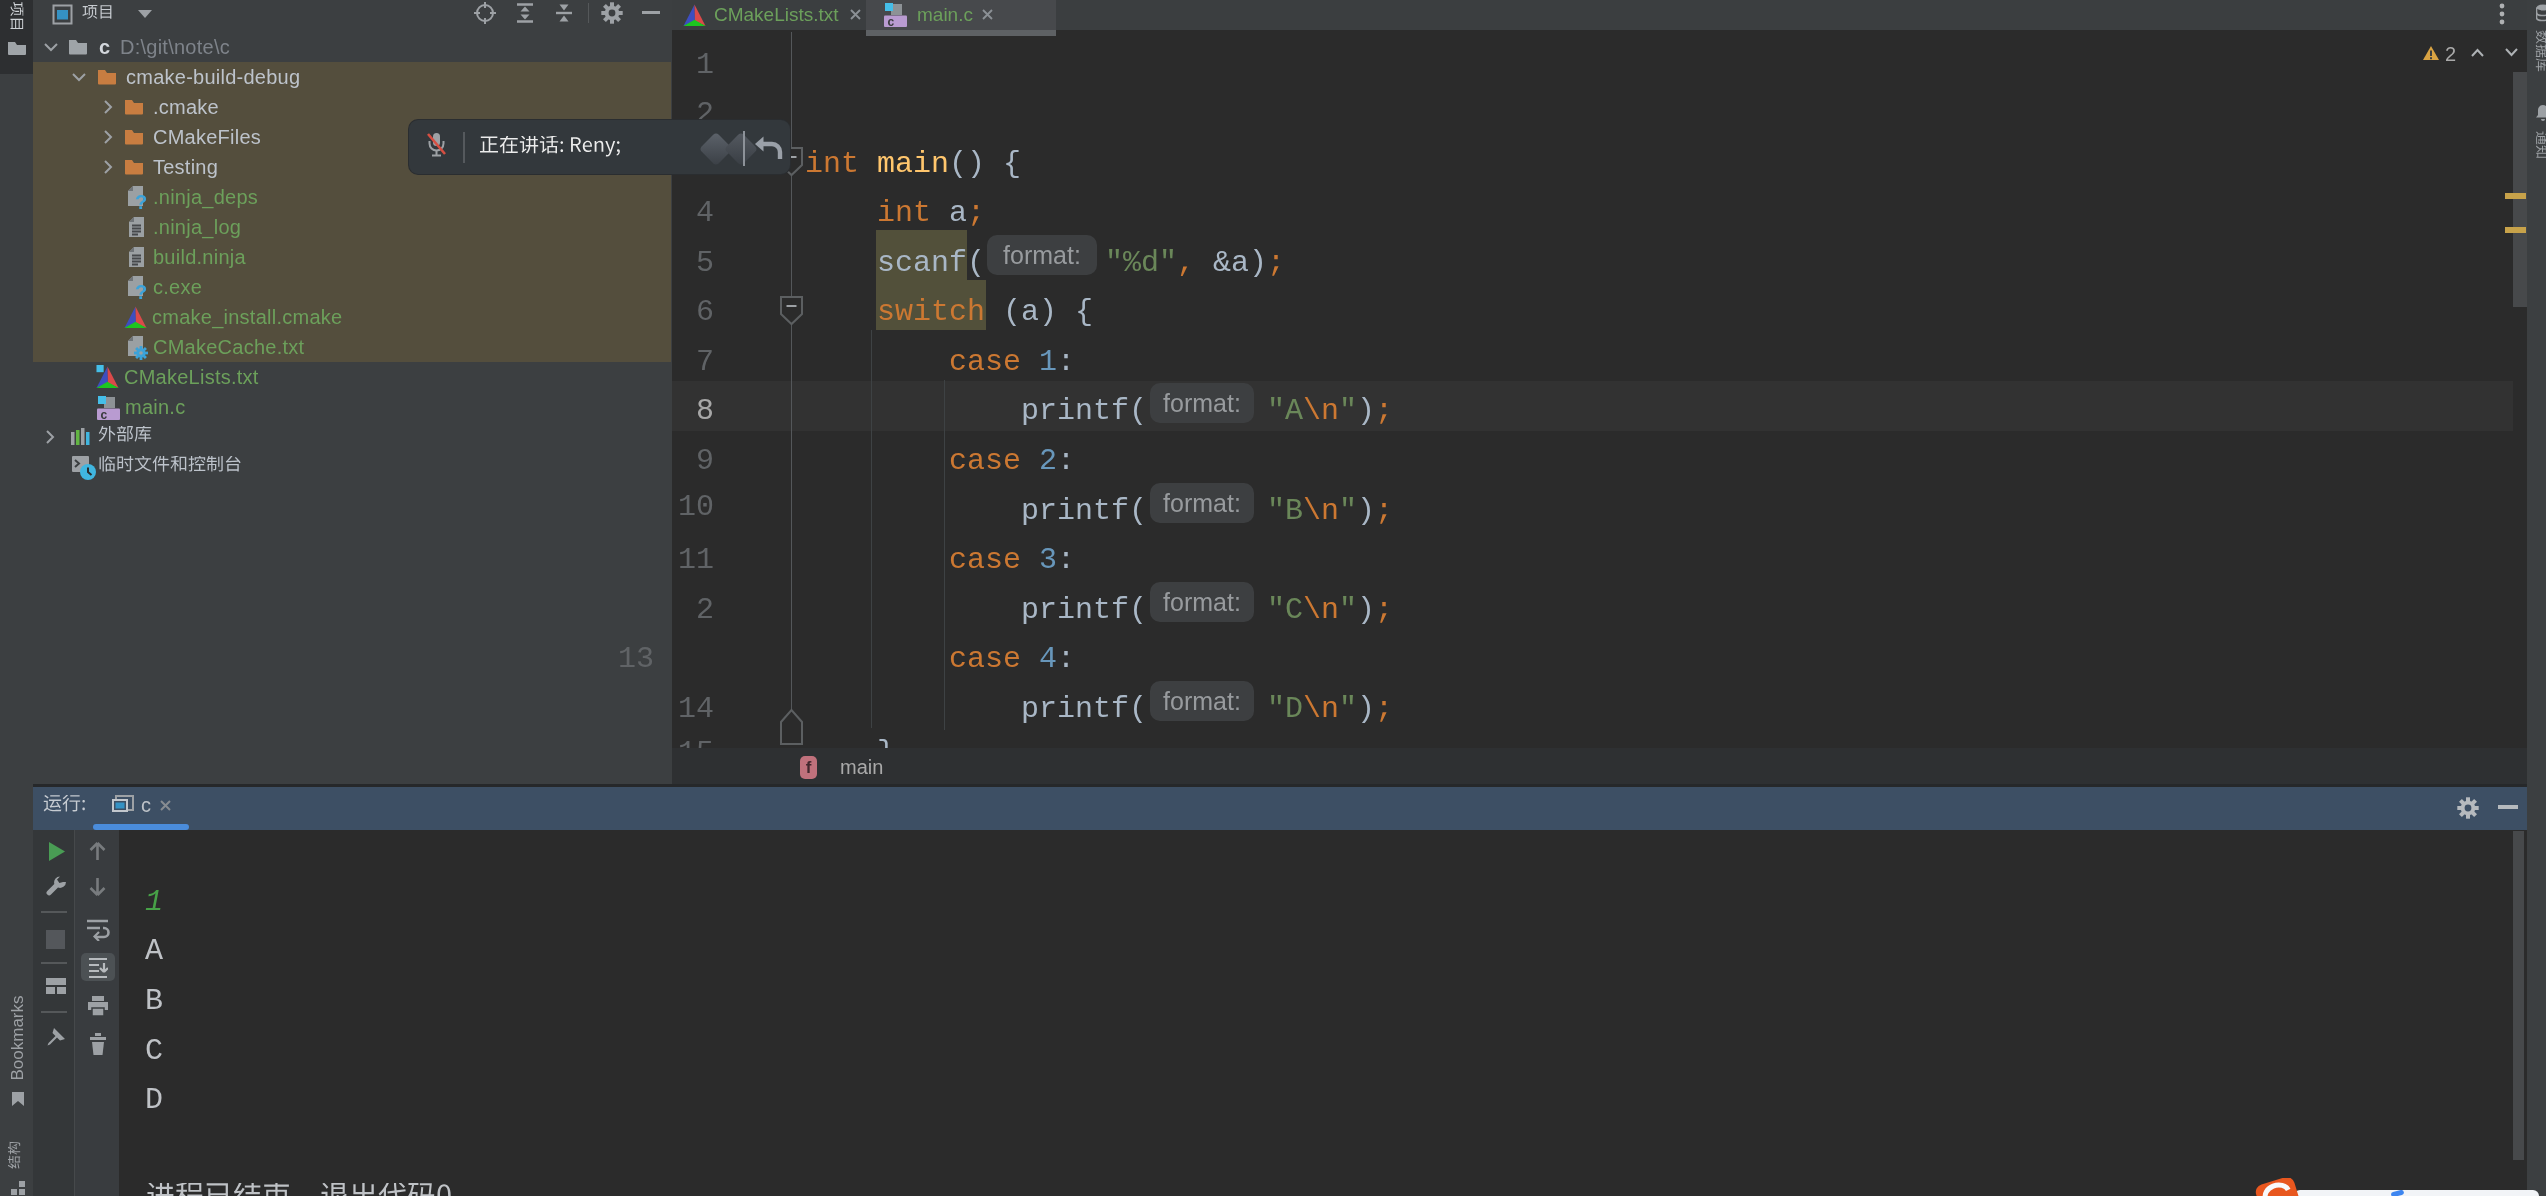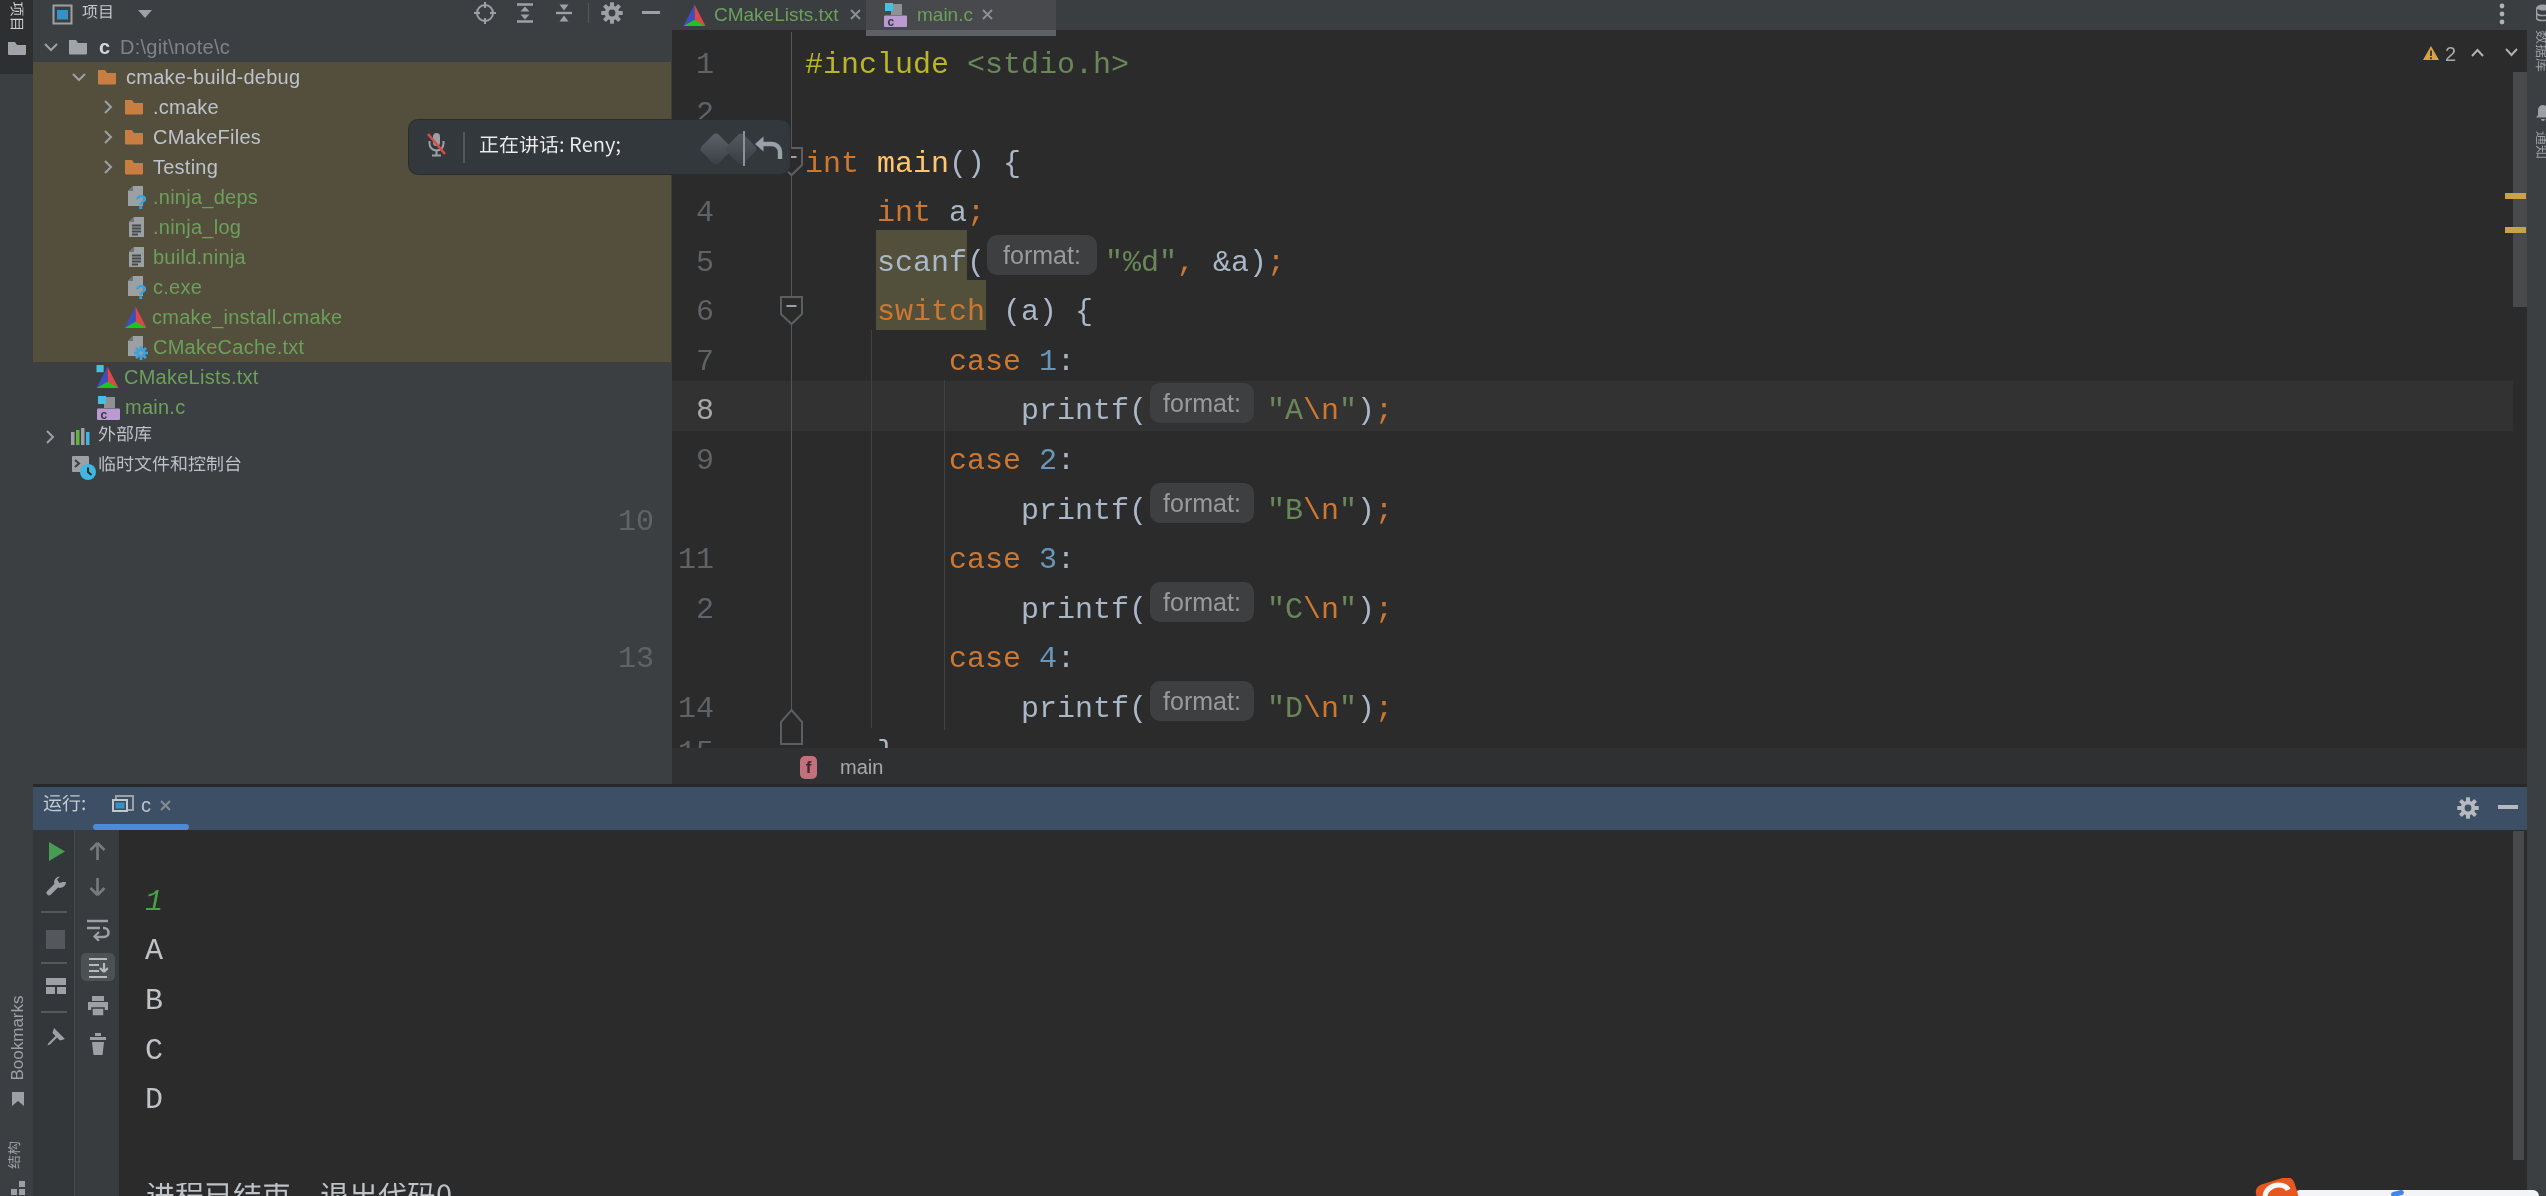--- a/index.html
+++ b/index.html
@@ -256,40 +256,39 @@
 <div class="a" style="left:672px;top:381px;width:1841px;height:50px;background:#323232"></div>
 <div class="a mono" style="left:618px;top:40px;width:96px;text-align:right;color:#606366">1</div>
 <div class="a mono" style="left:618px;top:89px;width:96px;text-align:right;color:#606366">2</div>
 <div class="a mono" style="left:618px;top:139px;width:96px;text-align:right;color:#606366">3</div>
 <div class="a mono" style="left:618px;top:188px;width:96px;text-align:right;color:#606366">4</div>
 <div class="a mono" style="left:618px;top:238px;width:96px;text-align:right;color:#606366">5</div>
 <div class="a mono" style="left:618px;top:287px;width:96px;text-align:right;color:#606366">6</div>
 <div class="a mono" style="left:618px;top:337px;width:96px;text-align:right;color:#606366">7</div>
 <div class="a mono" style="left:618px;top:386px;width:96px;text-align:right;color:#a7a7a7">8</div>
 <div class="a mono" style="left:618px;top:436px;width:96px;text-align:right;color:#606366">9</div>
-<div class="a mono" style="left:618px;top:497px;width:96px;text-align:left;color:#606366">10</div>
+<div class="a mono" style="left:618px;top:482px;width:96px;text-align:right;color:#606366">10</div>
 <div class="a mono" style="left:618px;top:535px;width:96px;text-align:right;color:#606366">11</div>
 <div class="a mono" style="left:618px;top:585px;width:96px;text-align:right;color:#606366">2</div>
 <div class="a mono" style="left:618px;top:634px;width:96px;text-align:left;color:#606366">13</div>
 <div class="a mono" style="left:618px;top:684px;width:96px;text-align:right;color:#606366">14</div>
 <div class="a" style="left:791px;top:32px;width:1px;height:682px;background:#54575a"></div>
 <svg class="a" style="left:779px;top:146px" width="26" height="32">
       <path d="M2 2 h21 v17 l-10.5 10 l-10.5 -10 z" fill="#2b2b2b" stroke="#5c5f61" stroke-width="2"></path>
       <path d="M7.5 11 h10" stroke="#9da1a5" stroke-width="2"></path>
     </svg>
 <svg class="a" style="left:779px;top:295px" width="26" height="32">
       <path d="M2 2 h21 v17 l-10.5 10 l-10.5 -10 z" fill="#2b2b2b" stroke="#5c5f61" stroke-width="2"></path>
       <path d="M7.5 11 h10" stroke="#9da1a5" stroke-width="2"></path>
     </svg>
 <svg class="a" style="left:779px;top:708px" width="26" height="38">
       <path d="M2 36 h21 v-22 l-10.5 -12 l-10.5 12 z" fill="#2b2b2b" stroke="#5c5f61" stroke-width="2"></path>
     </svg>
 <div class="a" style="left:871px;top:330px;width:1px;height:398px;background:#3e4244"></div>
 <div class="a" style="left:944px;top:380px;width:1px;height:350px;background:#3e4244"></div>
-<div class="a mono" style="left:805px;top:40px"><span style="color:#bbb529">#include</span><span style="color:#a9b7c6"> </span><span style="color:#6a8759">&lt;stdio.h&gt;</span></div>
 <div class="a mono" style="left:805px;top:139px"><span style="color:#cc7832">int</span><span style="color:#ffc66d"> main</span><span style="color:#a9b7c6">() {</span></div>
 <div class="a mono" style="left:877px;top:188px"><span style="color:#cc7832">int</span><span style="color:#a9b7c6"> a</span><span style="color:#cc7832">;</span></div>
 <div class="a" style="left:876px;top:230px;width:91px;height:50px;background:#52503a"></div>
 <div class="a" style="left:876px;top:280px;width:110px;height:50px;background:#52503a"></div>
 <div class="a mono" style="left:877px;top:238px"><span style="color:#a9b7c6">scanf(</span></div>
 <div class="a" style="left:987px;top:235px;width:110px;height:40px;background:#3d3f41;border-radius:10px;color:#989b9e;font-size:25px;line-height:40px;text-align:center">format:</div>
 <div class="a mono" style="left:1105px;top:238px"><span style="color:#6a8759">"%d"</span><span style="color:#cc7832">,</span><span style="color:#a9b7c6"> &amp;a)</span><span style="color:#cc7832">;</span></div>
 <div class="a mono" style="left:877px;top:287px"><span style="color:#cc7832;background:#52503a;">switch</span><span style="color:#a9b7c6"> (a) {</span></div>
 <div class="a mono" style="left:949px;top:337px"><span style="color:#cc7832">case </span><span style="color:#6897bb">1</span><span style="color:#a9b7c6">:</span></div>
 <div class="a mono" style="left:1021px;top:386px"><span style="color:#a9b7c6">printf(</span></div>

